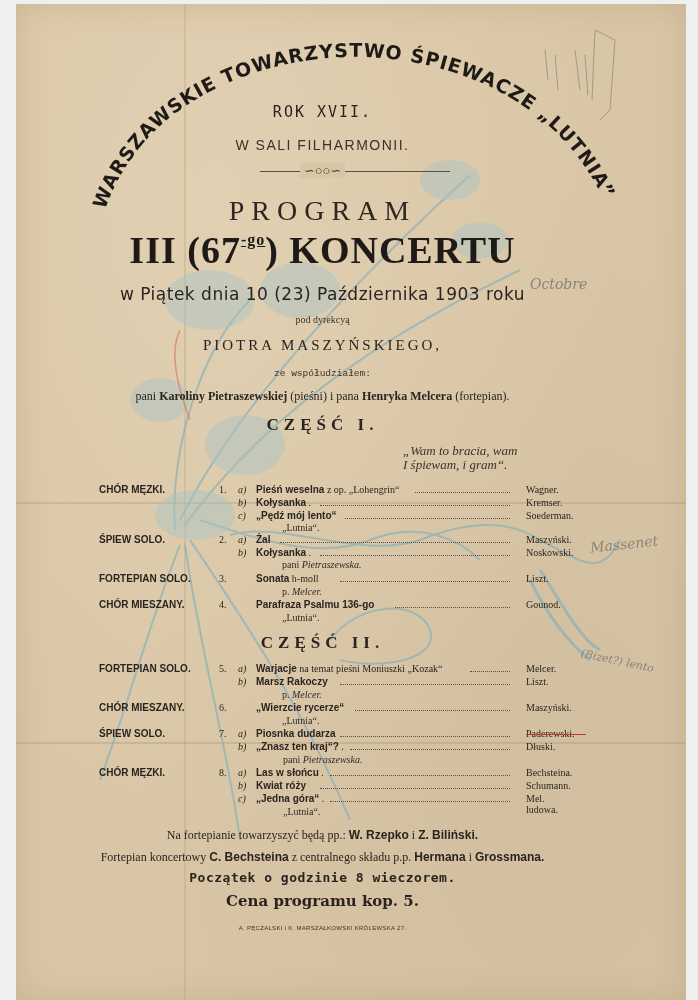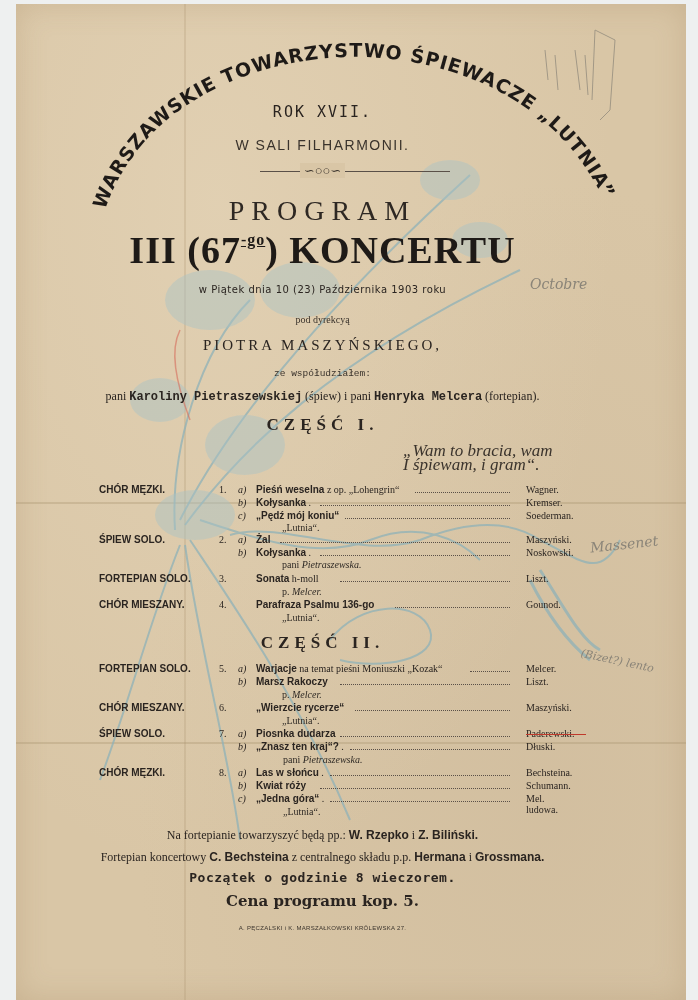--- a/index.html
+++ b/index.html
@@ -29,31 +29,31 @@
 
   .c { position:absolute; left:0; width:645px; text-align:center; }
   .rok { top:103px; font-family:"DejaVu Sans Mono", monospace; font-size:15px; letter-spacing:2px; }
   .sala { top:137px; font-family:"Liberation Sans", sans-serif; font-size:14px; letter-spacing:1.5px; color:#3a332c; }
   .rule { position:absolute; left:260px; width:190px; top:171px; height:1px; background:#5a5048; }
   .orn { top:163px; font-size:13px; color:#3a332c; }
   .orn span { background:#d9c6a6; padding:0 4px; }
   .prog { top:195px; font-size:28px; letter-spacing:7px; color:#2e2823; font-weight:normal; }
   .koncert { top:228px; font-size:38px; font-weight:bold; letter-spacing:1px; color:#1e1a17; }
   .koncert sup { font-size:16px; text-decoration:underline; vertical-align:18px; }
-  .date { top:284px; font-family:"DejaVu Sans", sans-serif; font-size:10px; letter-spacing:0.5px; }
+  .date { top:284px; font-family:"DejaVu Sans", sans-serif; font-size:17px; letter-spacing:0.5px; }
   .pod { top:314px; font-family:Liberation Serif, serif; font-size:10px; color:#3a332c; }
   .cond { top:337px; font-size:15px; letter-spacing:3px; }
   .wspol { top:368px; font-family:"Liberation Mono", monospace; font-size:9.5px; color:#3a332c; }
   .soloists { top:389px; font-size:12px; }
-  .soloists b { font-family:Liberation Mono, monospace; }
+  .soloists b { font-family:Liberation Serif, serif; }
   .part { font-size:17px; font-weight:bold; letter-spacing:5px; }
   .part1 { top:415px; }
   .part2 { top:633px; }
 
-  .motto { position:absolute; left:403px; top:444px; font-style:italic; font-size:17px; line-height:14px; color:#3a332c; }
+  .motto { position:absolute; left:403px; top:444px; font-style:italic; font-size:13px; line-height:14px; color:#3a332c; }
 
   
   .row { position:absolute; left:0; width:558px; height:16px; font-size:10px; }
   .row .cat { position:absolute; left:99px; font-family:"Liberation Sans", sans-serif; font-weight:bold; font-size:10px; }
   .row .num { position:absolute; left:219px; font-size:10px; }
   .row .sub { position:absolute; left:238px; font-style:italic; font-size:10px; }
   .row .title { position:absolute; left:256px; font-size:10px; white-space:nowrap; }
   .row .title b { font-family:"Liberation Sans", sans-serif; }
   .row .dots { position:absolute; left:380px; width:130px; border-bottom:1px dotted #5a5048; top:8px; height:0; }
   .row .comp { position:absolute; left:526px; font-size:10px; }
@@ -121,21 +121,21 @@
 
 <div class="c prog">PROGRAM</div>
 <div class="c koncert">
   <span>III (67</span><sup>-go</sup><span>) KONCERTU</span>
 </div>
 <div class="c date">w Piątek dnia 10 (23) Października 1903 roku</div>
 <div class="c pod">pod dyrekcyą</div>
 <div class="c cond">PIOTRA MASZYŃSKIEGO,</div>
 <div class="c wspol">ze współudziałem:</div>
 <div class="c soloists">
-  <span>pani </span><b>Karoliny Pietraszewskiej</b><span> (śpiew) i pani </span><b>Henryka Melcera</b><span> (fortepian).</span>
+  <span>pani </span><b>Karoliny Pietraszewskiej</b><span> (pieśni) i pana </span><b>Henryka Melcera</b><span> (fortepian).</span>
 </div>
 
 <div class="c part part1">CZĘŚĆ I.</div>
 <div class="motto">
   <div>„Wam to bracia, wam</div>
   <div>I śpiewam, i gram“.</div>
 </div>
 
 <div class="row" style="top:484px">
   <span class="cat">CHÓR MĘZKI.</span>
@@ -146,21 +146,21 @@
     <span class="comp">Wagner.</span>
 </div>
 <div class="row" style="top:497px">
   <span class="sub">b)</span>
   <span class="title"><b>Kołysanka</b><span> .</span></span>
   <span class="dots" style="left:320px;width:190px"></span>
     <span class="comp">Kremser.</span>
 </div>
 <div class="row" style="top:510px">
   <span class="sub">c)</span>
-  <span class="title"><b>„Pędź mój koniu“</b></span>
+  <span class="title"><b>„Pędź mój lento“</b></span>
   <span class="dots" style="left:345px;width:165px"></span>
     <span class="comp">Soederman.</span>
 </div>
 <div class="perf" style="left:282px;top:522px">„Lutnia“.</div>
 
 <div class="row" style="top:534px">
   <span class="cat">ŚPIEW SOLO.</span>
     <span class="num">2.</span>
     <span class="sub">a)</span>
   <span class="title"><b>Żal</b></span>

